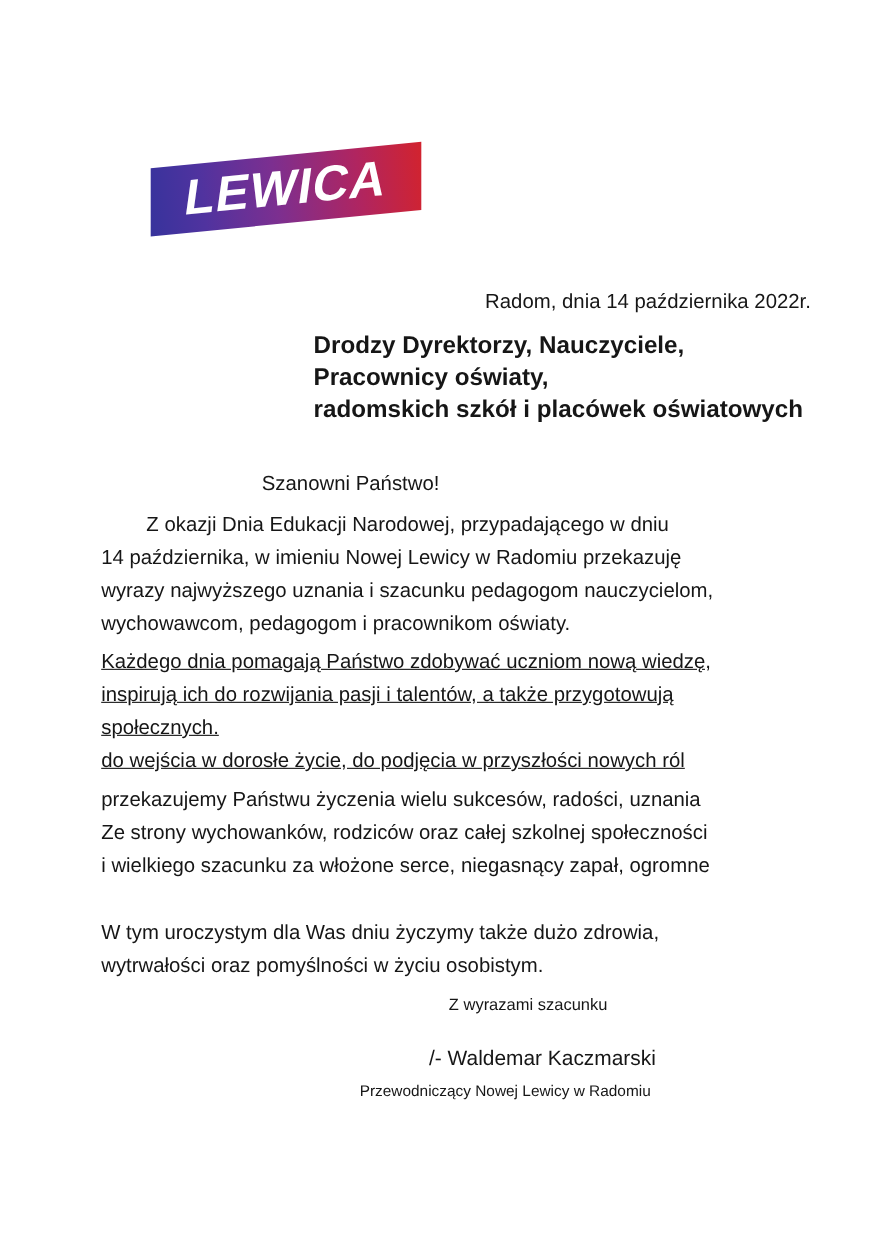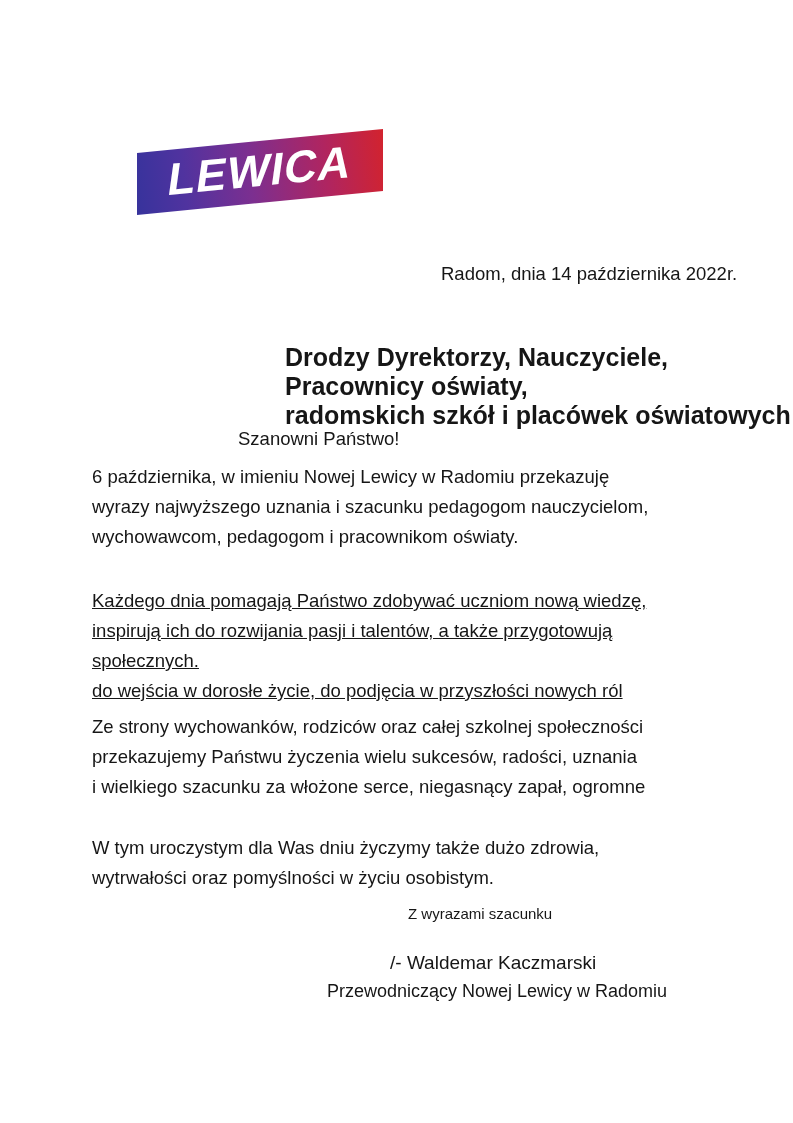--- a/index.html
+++ b/index.html
@@ -55,24 +55,23 @@
     font-size: 18.5px;
     line-height: 24px;
     white-space: nowrap;
     margin-left: 25px;
   }
 
   .recipients {
     position: absolute;
     left: 285px;
     top: 299px;
-    font-size: 25px;
+    font-size: 22px;
     font-weight: bold;
     line-height: 29px;
-    margin-top: 44px;
   }
   .recipients div { white-space: nowrap; }
 
   .salutation {
     position: absolute;
     left: 238px;
     top: 424px;
     font-size: 18.5px;
     line-height: 30px;
     white-space: nowrap;
@@ -104,21 +103,21 @@
     left: 390px;
     top: 948px;
     font-size: 19px;
     line-height: 30px;
     white-space: nowrap;
   }
   .signature-title {
     position: absolute;
     left: 327px;
     top: 976px;
-    font-size: 18px;
+    font-size: 14px;
     line-height: 30px;
     white-space: nowrap;
   }
 </style>
 </head>
 <body>
 
 <div class="page">
 
   <div class="logo-band">
@@ -129,35 +128,36 @@
 
   <div class="recipients">
     <div>Drodzy Dyrektorzy, Nauczyciele,</div>
     <div>Pracownicy oświaty,</div>
     <div>radomskich szkół i placówek oświatowych</div>
   </div>
 
   <div class="salutation">Szanowni Państwo!</div>
 
   <div class="para p1">
-    <div>6 października, w imieniu Nowej Lewicy w Radomiu przekazuję</div>
+    <div class="indent">Z okazji Dnia Edukacji Narodowej, przypadającego w dniu</div>
+    <div>14 października, w imieniu Nowej Lewicy w Radomiu przekazuję</div>
     <div>wyrazy najwyższego uznania i szacunku pedagogom nauczycielom,</div>
     <div>wychowawcom, pedagogom i pracownikom oświaty.</div>
   </div>
 
   <div class="para p2">
     <div>Każdego dnia pomagają Państwo zdobywać uczniom nową wiedzę,</div>
     <div>inspirują ich do rozwijania pasji i talentów, a także przygotowują</div>
     <div>społecznych.</div>
     <div>do wejścia w dorosłe życie, do podjęcia w przyszłości nowych ról</div>
   </div>
 
   <div class="para p3">
+    <div>przekazujemy Państwu życzenia wielu sukcesów, radości, uznania</div>
     <div>Ze strony wychowanków, rodziców oraz całej szkolnej społeczności</div>
-    <div>przekazujemy Państwu życzenia wielu sukcesów, radości, uznania</div>
     <div>i wielkiego szacunku za włożone serce, niegasnący zapał, ogromne</div>
   </div>
 
   <div class="para p4">
     <div>W tym uroczystym dla Was dniu życzymy także dużo zdrowia,</div>
     <div>wytrwałości oraz pomyślności w życiu osobistym.</div>
   </div>
 
   <div class="closing-phrase">Z wyrazami szacunku</div>
   <div class="signature-name">/- Waldemar Kaczmarski</div>

